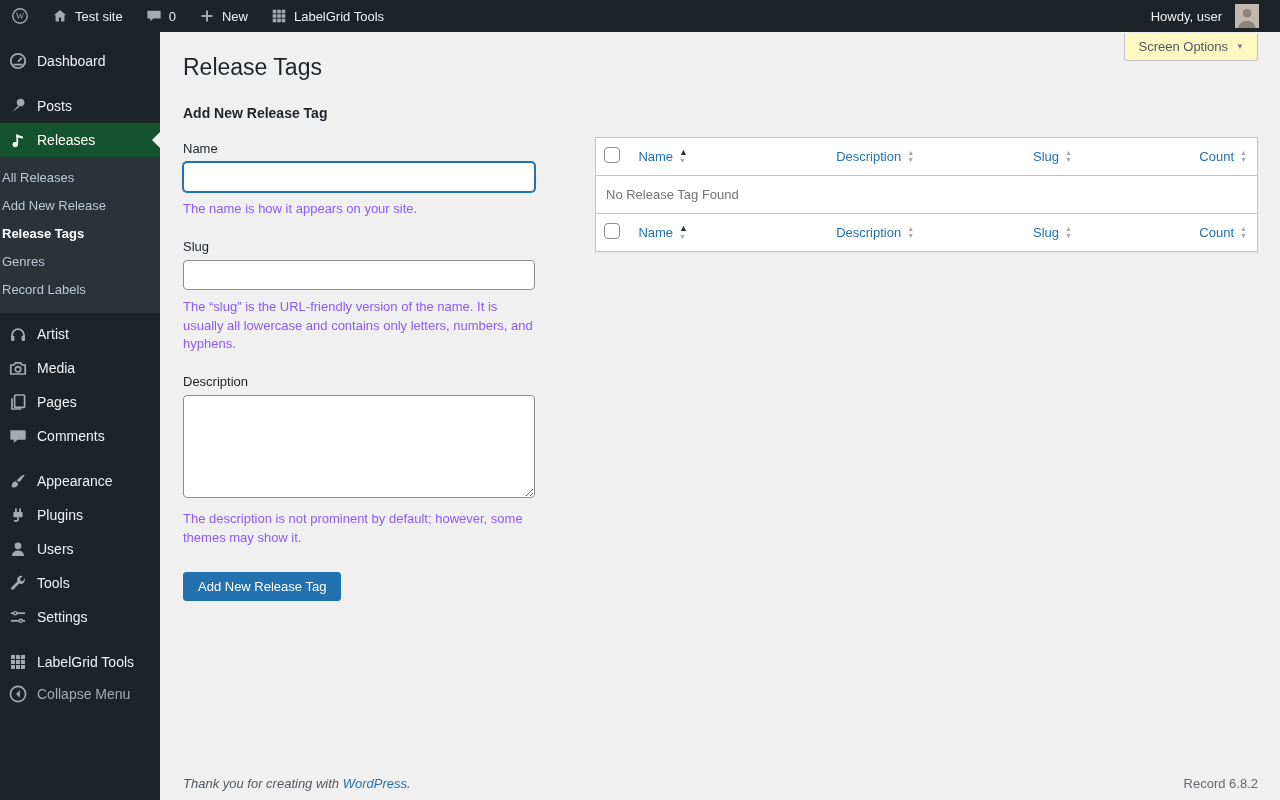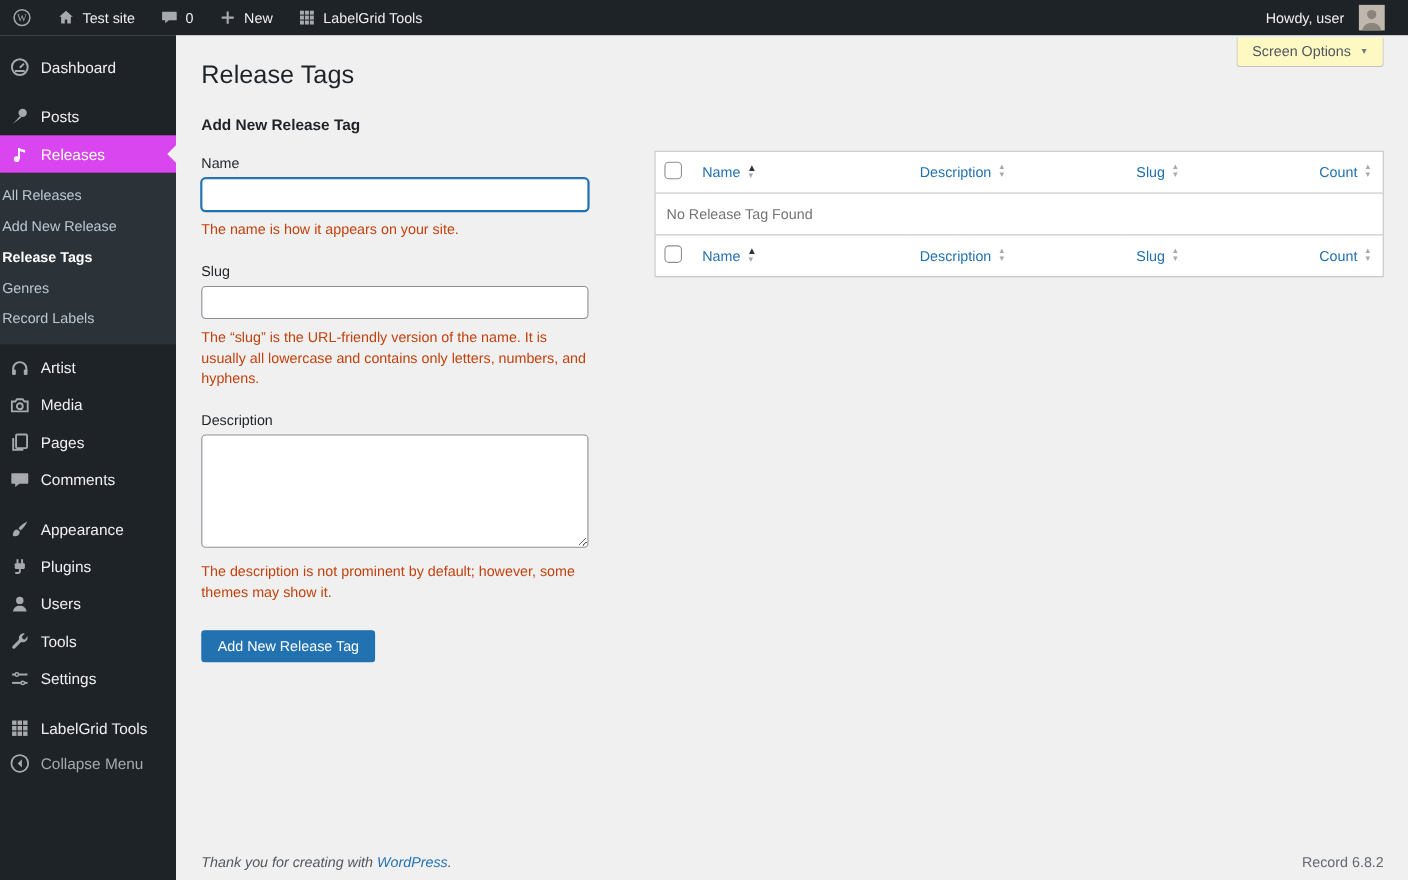--- a/index.html
+++ b/index.html
@@ -33,21 +33,21 @@
     background: #1d2327; font-size: 14px; color: #f0f0f1;
   }
   .menu-top-pad { height: 12px; }
   .menu-item {
     position: relative; display: flex; align-items: center; gap: 9px;
     height: 34px; padding: 0 8px; cursor: pointer; color: #f0f0f1;
   }
   .menu-icon { width: 20px; height: 20px; flex: 0 0 20px; color: #a7aaad; }
   .menu-icon svg { width: 100%; height: 100%; }
   .menu-sep { height: 11px; }
-  .menu-item.active { background: #d946ef; color: #fff; }
+  .menu-item.active { background: #14532d; color: #fff; }
   .menu-item.active .menu-icon { color: #fff; }
   .menu-item.active::after {
     content: ""; position: absolute; right: 0; top: 50%; transform: translateY(-50%);
     border: 8px solid transparent; border-right-color: #f0f0f1;
   }
   .submenu { background: #2c3338; padding: 7px 0 9px; }
   .submenu-item {
     padding: 6px 2px; font-size: 13px; color: #bbc8d4; cursor: pointer; line-height: 16px;
   }
   .submenu-item.current { color: #fff; font-weight: 700; }
@@ -82,21 +82,21 @@
     font-family: "Liberation Sans", sans-serif;
     border: 1px solid #8c8f94; border-radius: 4px; background: #fff; color: #2c3338; outline: none;
   }
   .text-input.focused { border-color: #2271b1; box-shadow: 0 0 0 1px #2271b1; }
   textarea.text-area {
     width: 100%; height: 103px; padding: 6px 8px; font-size: 14px;
     font-family: "Liberation Sans", sans-serif;
     border: 1px solid #8c8f94; border-radius: 4px; background: #fff; color: #2c3338;
     resize: vertical; outline: none;
   }
-  .help-text { margin: 8px 0 0; font-size: 13px; line-height: 1.45; color: #c2410c; }
+  .help-text { margin: 8px 0 0; font-size: 13px; line-height: 1.45; color: #8b5cf6; }
   .submit-btn {
     margin-top: 24px; display: inline-block;
     background: #2271b1; border: 1px solid #2271b1; border-radius: 3px;
     color: #fff; font-size: 13px; font-family: "Liberation Sans", sans-serif;
     padding: 7px 14px; cursor: pointer; line-height: 1;
   }
 
   
   table.list-table {
     width: 100%; border-collapse: separate; border-spacing: 0;

